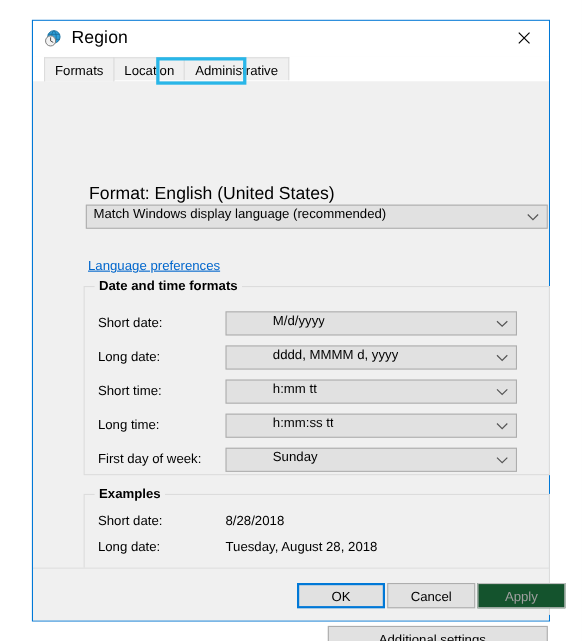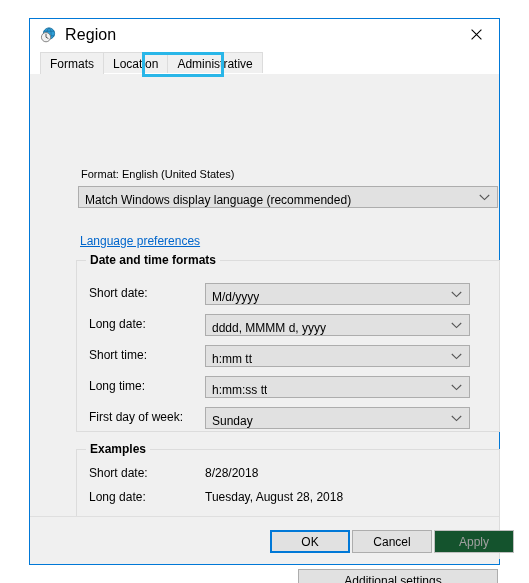--- a/index.html
+++ b/index.html
@@ -119,33 +119,33 @@
     flex: 1 1 auto;
     background: #f0f0f0;
     position: relative;
     padding: 0 10px;
   }
 
   .format-label {
     position: absolute;
     left: 51px;
     top: 94px;
-    font-size: 11px;
+    font-size: 16px;
     color: #000;
     white-space: nowrap;
   }
 
   
   .combo {
     box-sizing: border-box;
     background: #e1e1e1;
     border: 1px solid #adadad;
     height: 21px;
     display: flex;
-    align-items: flex-end;
+    align-items: flex-start;
     position: relative;
   }
   .combo .val {
     font-size: 12px;
     color: #000;
     padding-left: 6px;
     white-space: nowrap;
     overflow: hidden;
   }
   .combo .arrow {
@@ -221,20 +221,21 @@
     font-size: 12px;
     color: #000;
     white-space: nowrap;
   }
   .dt-row .combo {
     position: absolute;
     left: 128px;
     width: 265px;
     top: 0;
     height: 22px;
+    padding-left: 36px;
   }
 
   .ex-row {
     position: absolute;
     left: 0;
     width: 100%;
     height: 18px;
     font-size: 12px;
     color: #000;
   }

